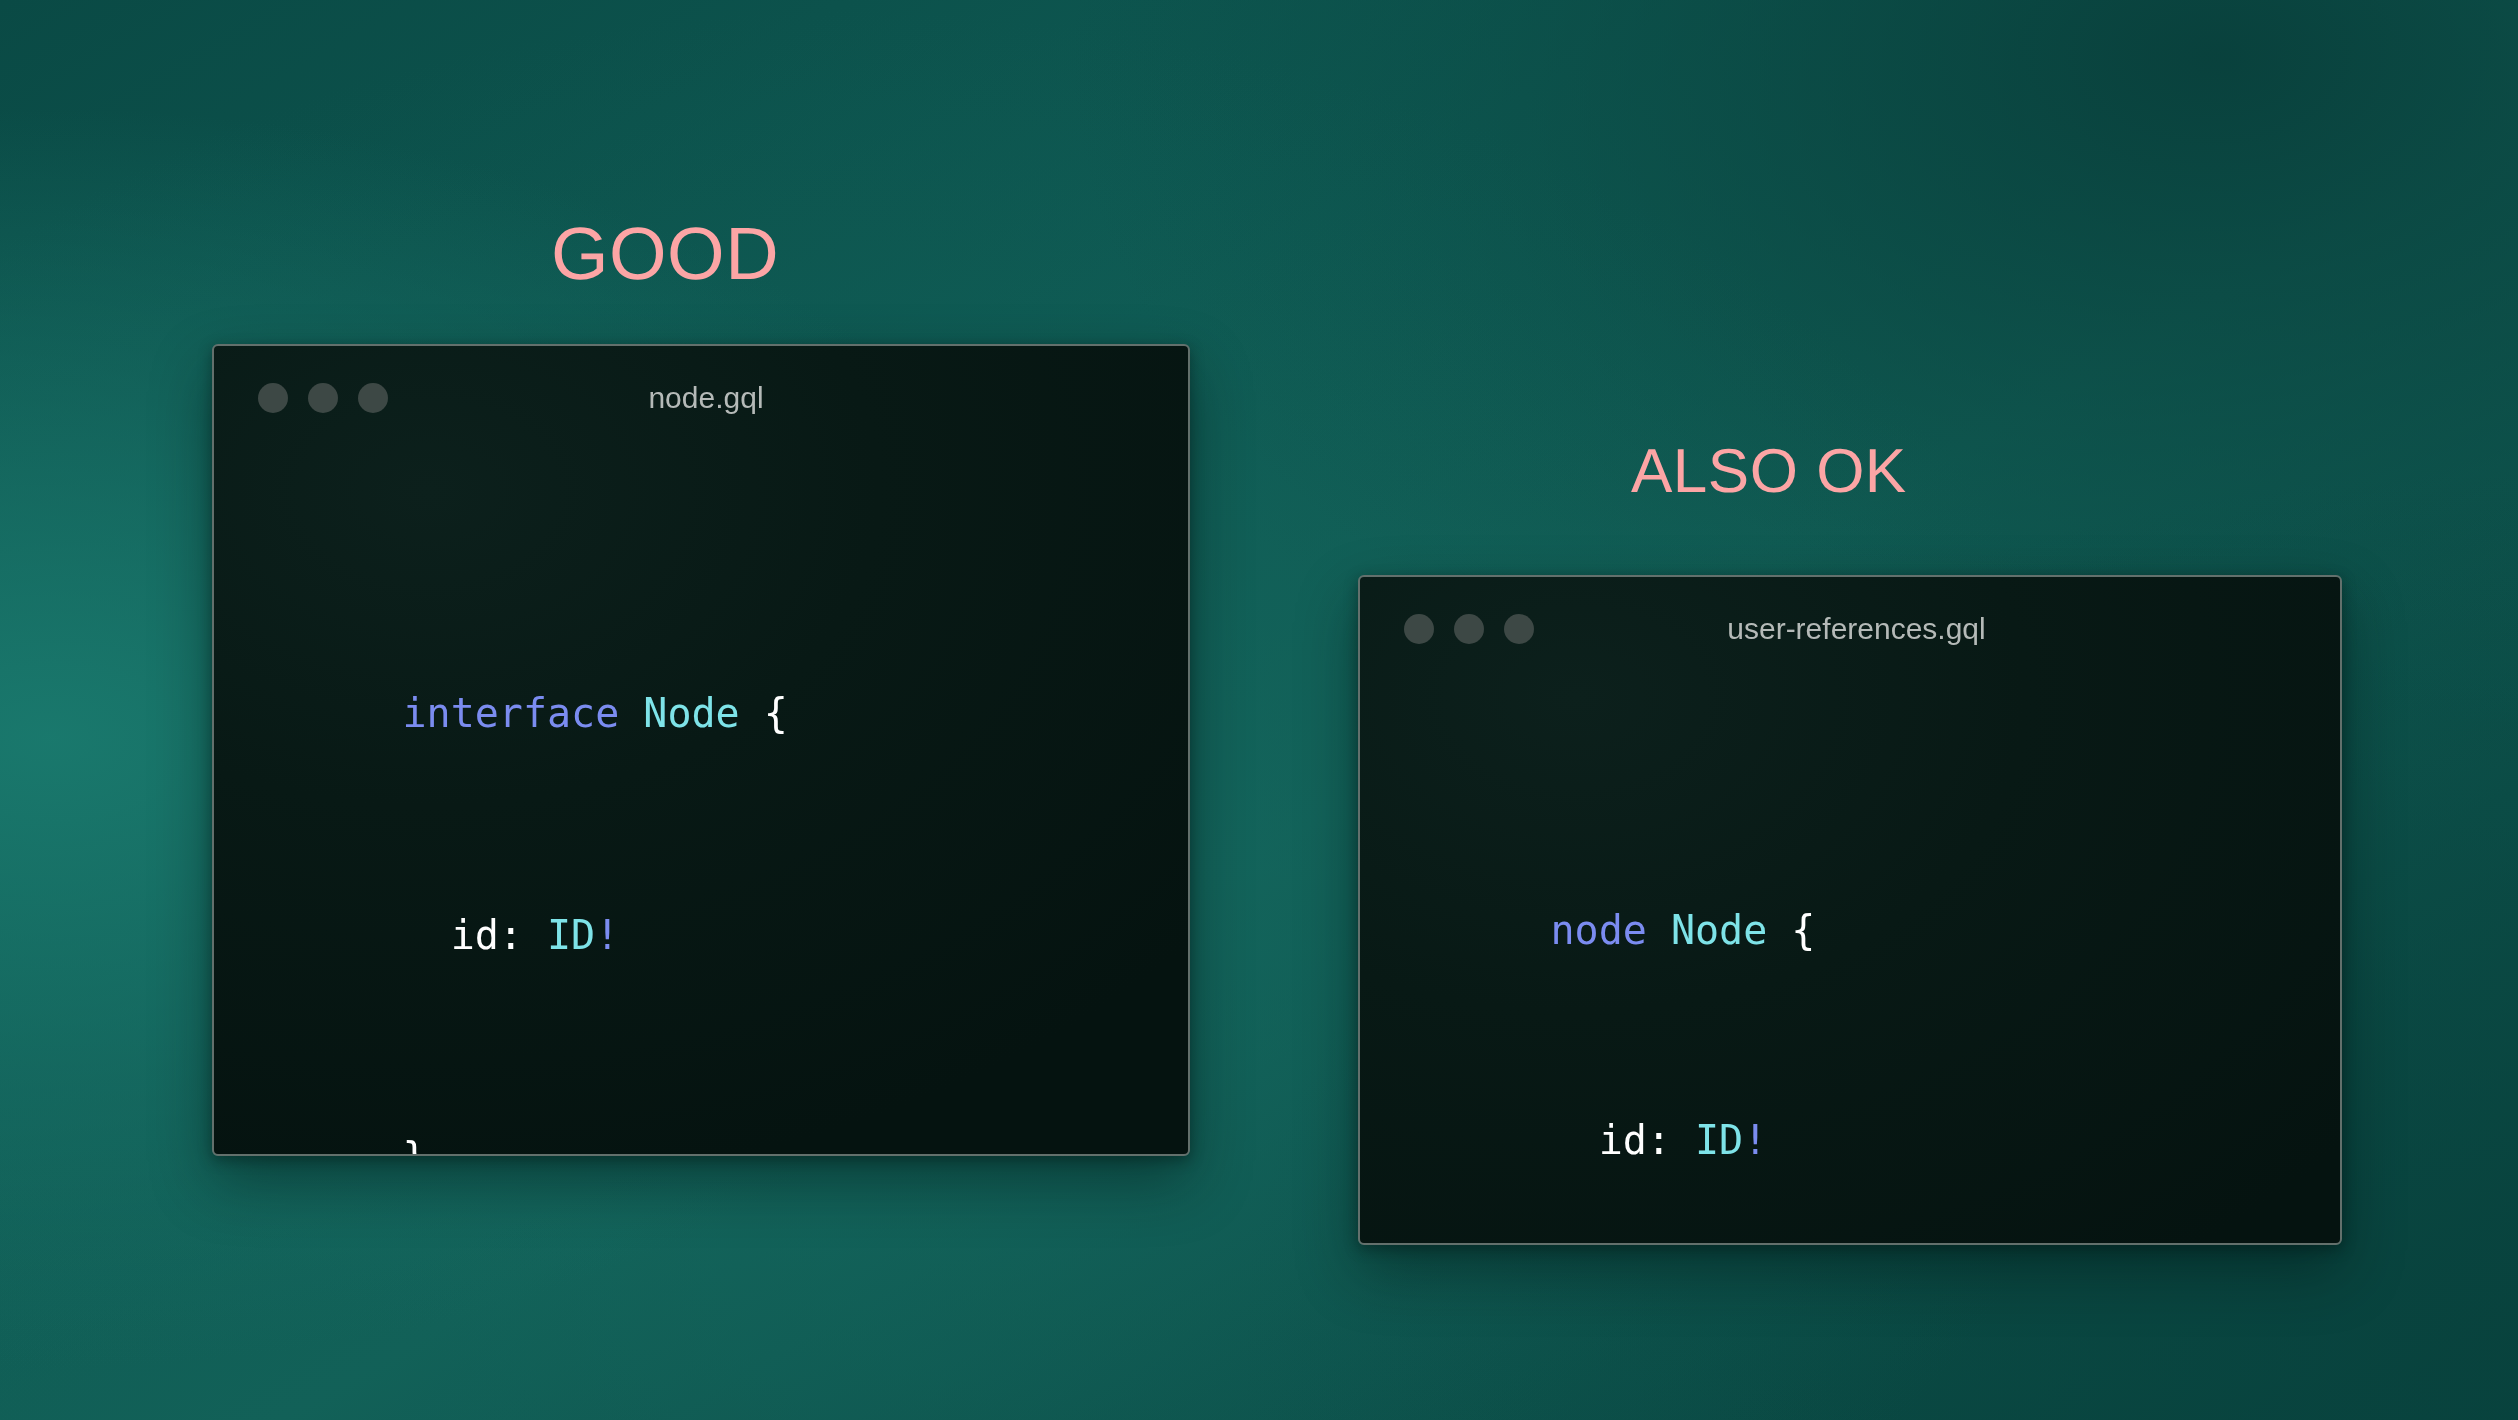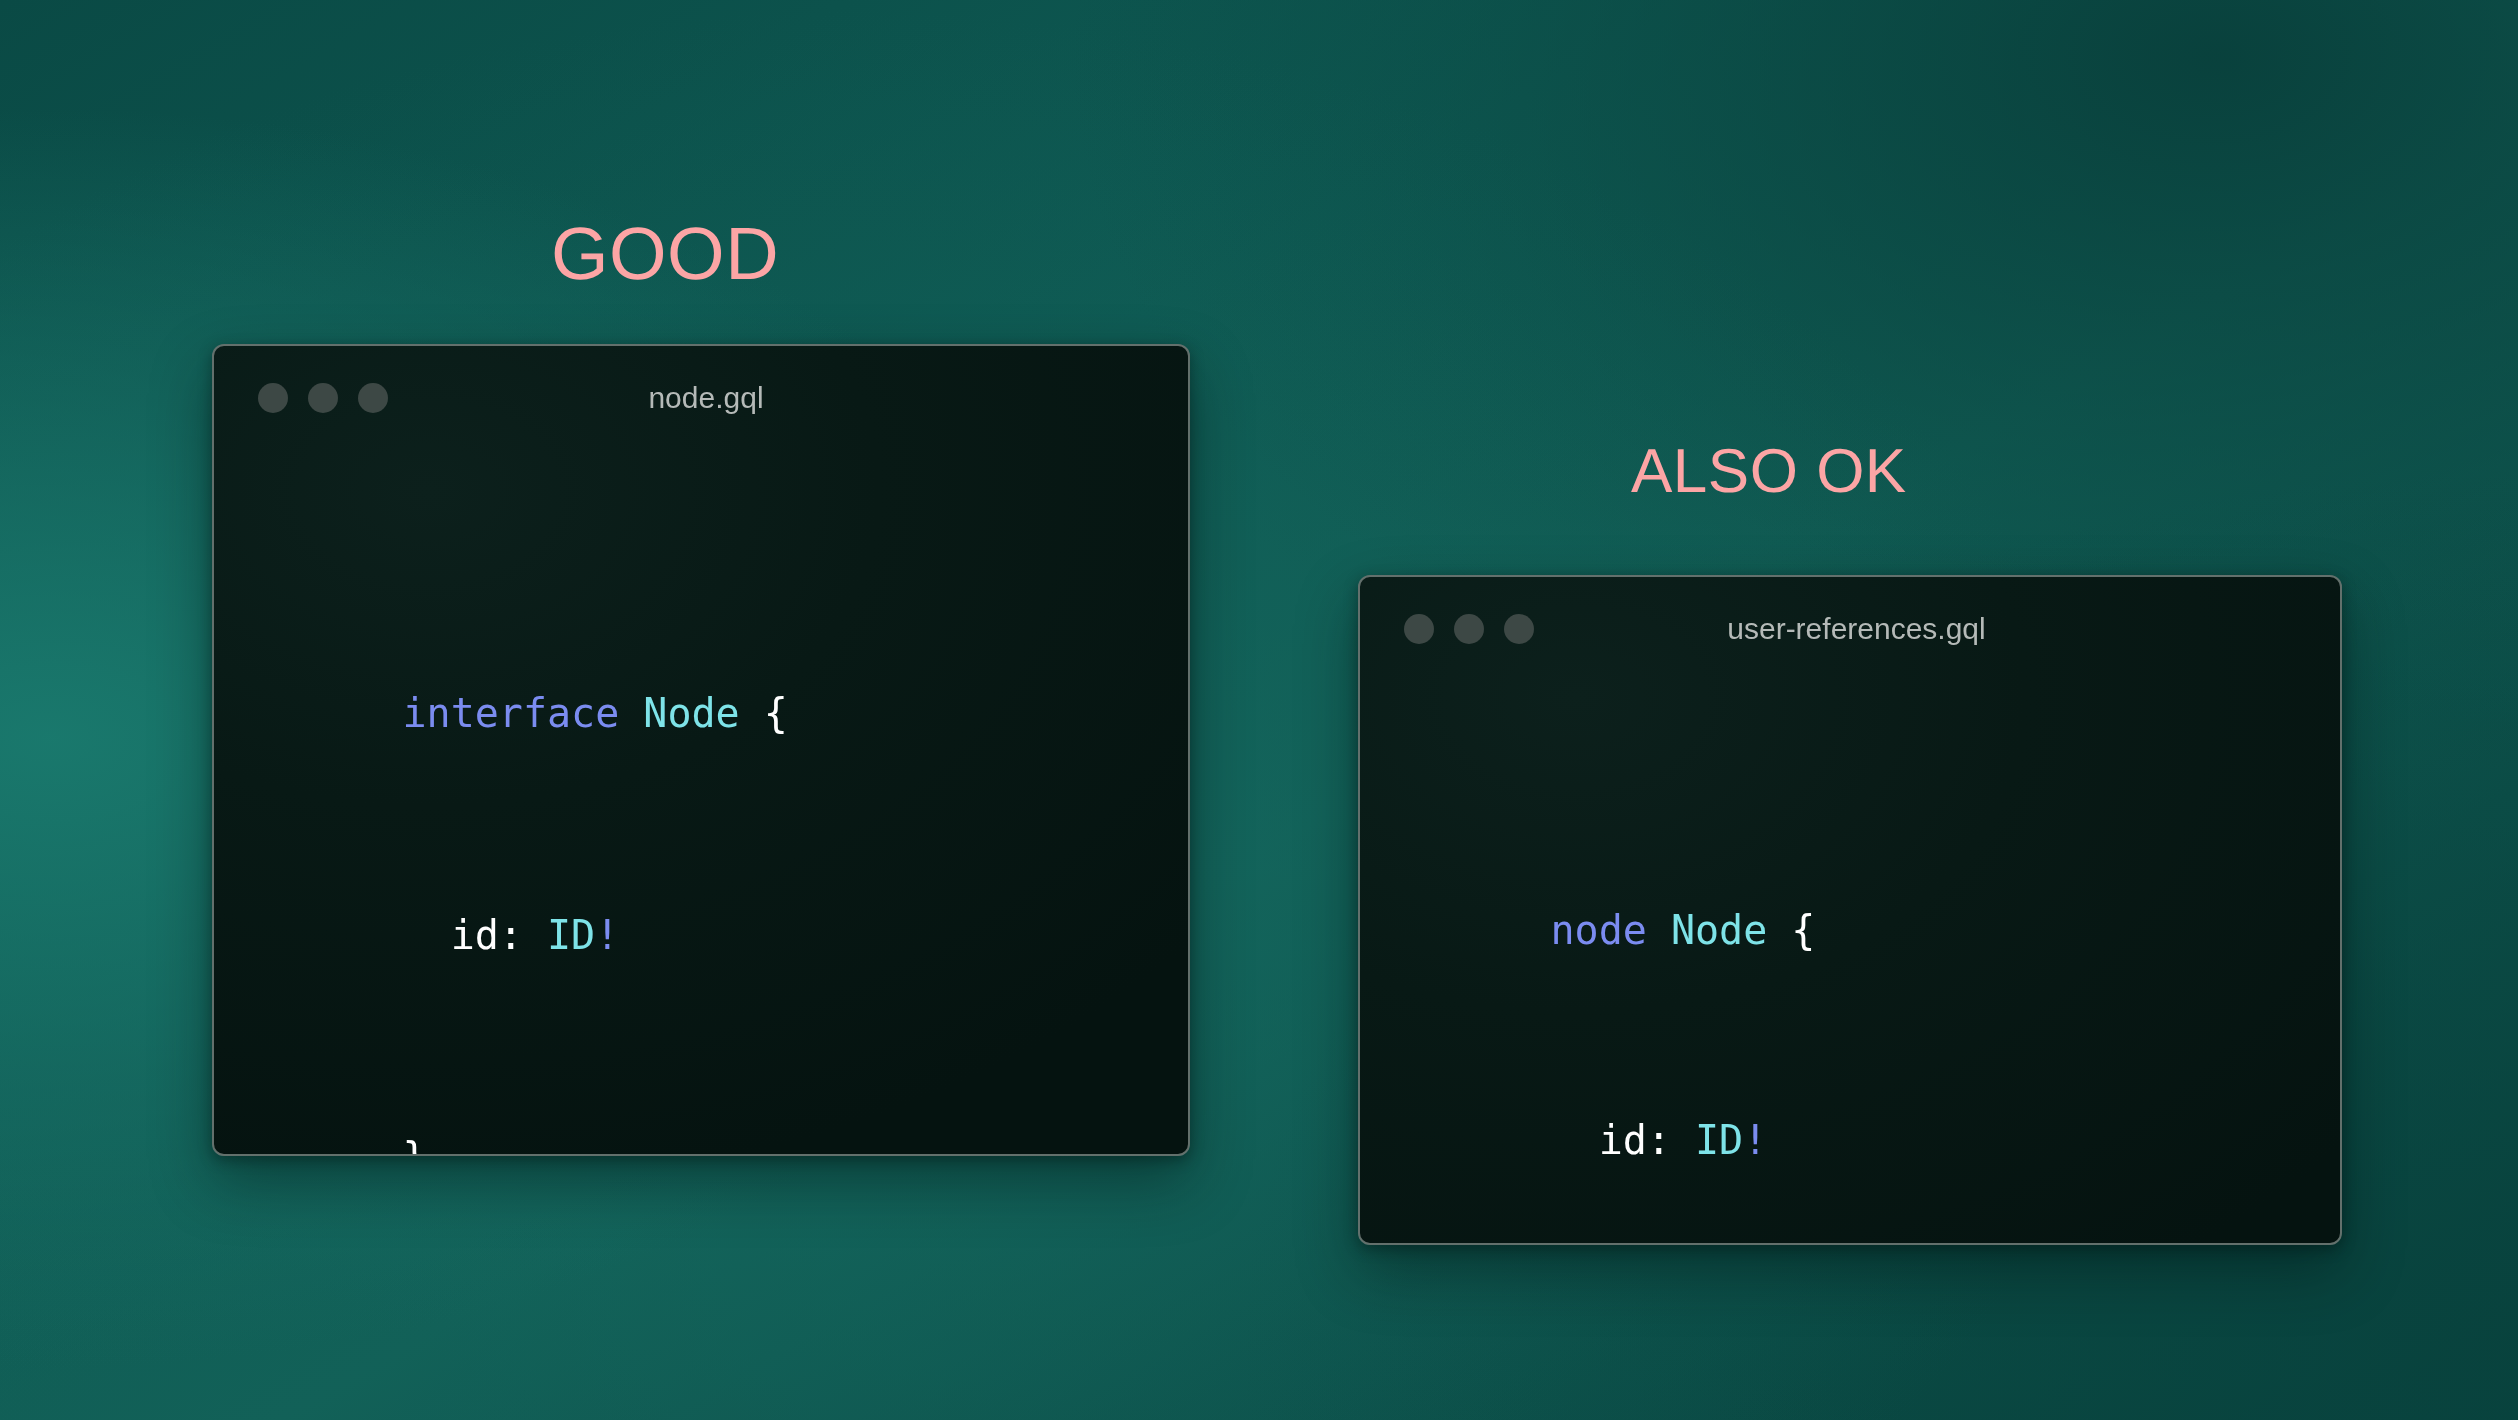--- a/index.html
+++ b/index.html
@@ -46,21 +46,21 @@
   #heading-also-ok {
     left: 1631px;
     top: 441px;
     font-size: 62px;
     line-height: 1;
   }
 
   
   .code-window {
     position: absolute;
-    border-radius: 12px;
+    border-radius: 6px;
     border: 2px solid #63706c;
     background:
       radial-gradient(ellipse 1000px 700px at 22% 18%, #0c201c 0%, #081915 45%, #051310 100%);
     box-shadow:
       0 26px 60px rgba(0, 22, 20, 0.45),
       0 4px 14px rgba(0, 18, 16, 0.40);
     overflow: hidden;
   }
 
   #window-node {

